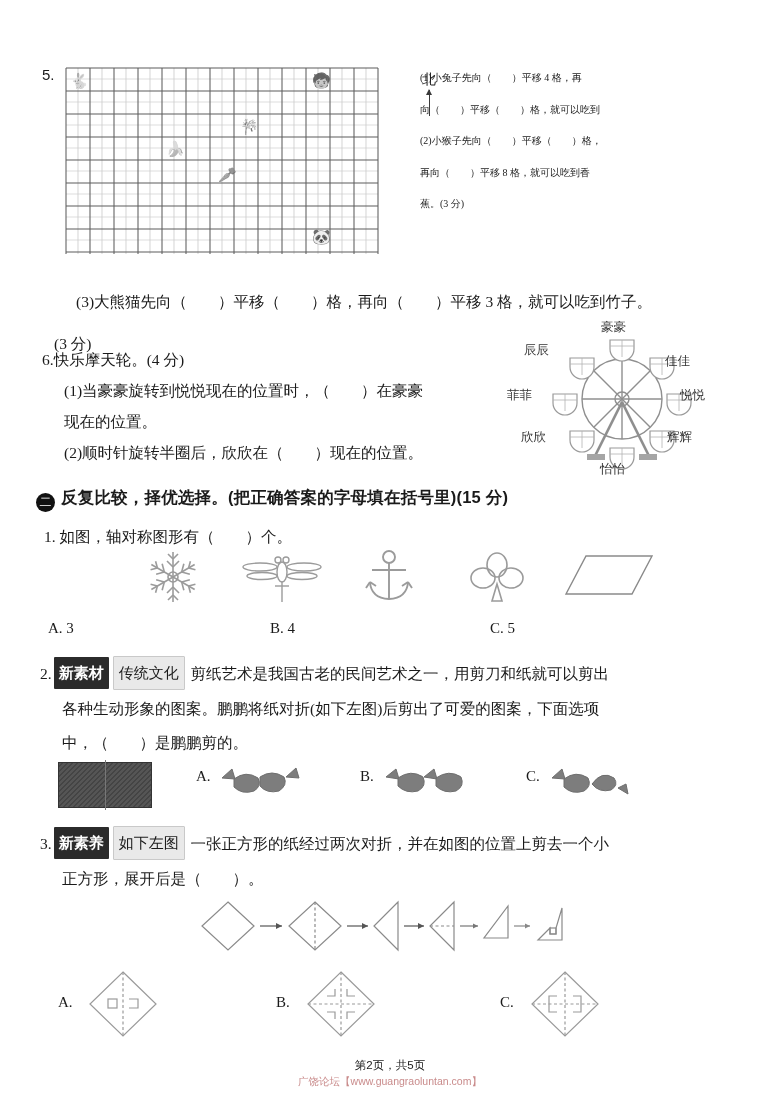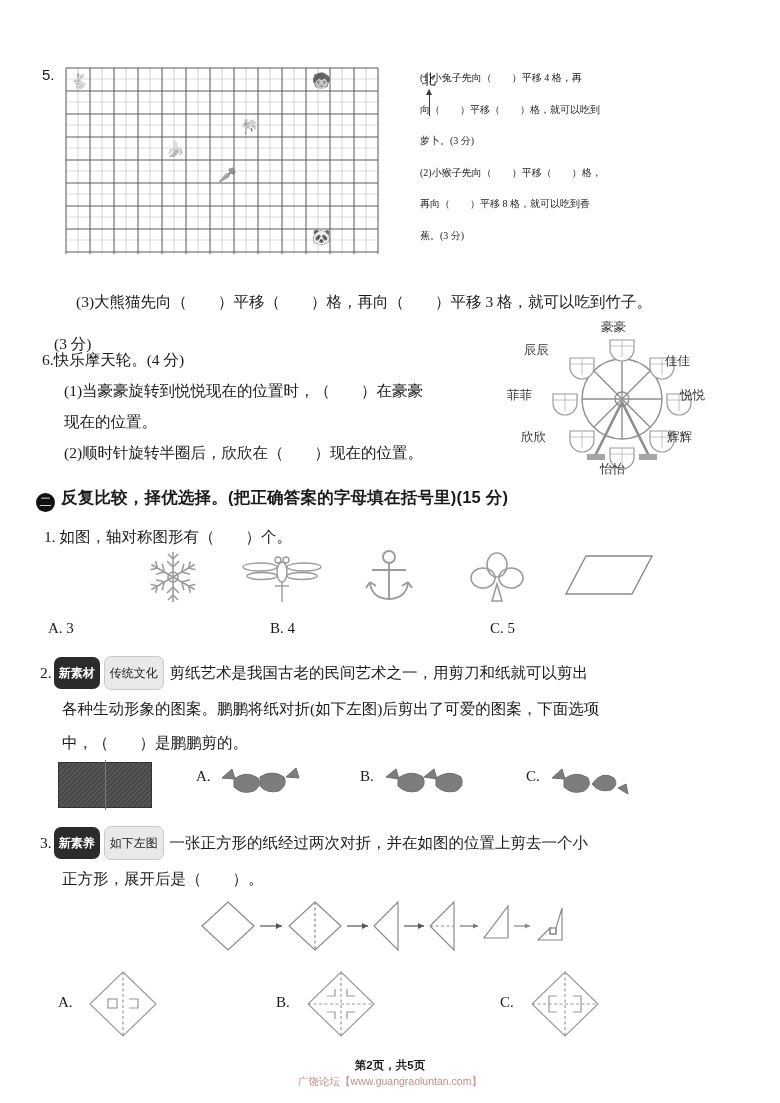--- a/index.html
+++ b/index.html
@@ -58,22 +58,22 @@
     text-align:center; vertical-align:-3px; margin-right:6px; font-weight:normal;
   }
 
   
   .cq { position:absolute; width:710px; }
   .cq p { margin:4px; font-size:15.5px; line-height:30px; }
   .opts-row { position:relative; height:22px; font-size:15px; font-family:"Liberation Serif", serif; }
   .opt { position:absolute; }
 
   .tag {
-    display:inline-block; font-size:12px; font-family:"Liberation Sans", sans-serif;
-    padding:1px 5px; border-radius:7px; vertical-align:1px; margin:0 2px;
+    display:inline-block; font-size:15px; font-family:"Liberation Sans", sans-serif;
+    padding:1px 5px; border-radius:1px; vertical-align:1px; margin:0 2px;
     font-weight:bold;
   }
   .tag-dark { background:#2b2b2b; color:#fff; }
   .tag-light { background:#e9e9e9; color:#1a1a1a; border:1px solid #c9c9c9; font-weight:normal; }
 
   
   .fig-row-1 { position:absolute; left:120px; top:548px; width:540px; height:60px; }
   .fig-row-1 svg, .fig-row-1 .gl { position:absolute; }
 
   
@@ -94,21 +94,21 @@
   
   .fold-seq { position:absolute; left:198px; top:898px; width:390px; height:60px; }
 
   
   .dia-row { position:absolute; left:58px; top:968px; width:660px; height:72px; }
   .dia-opt-label { position:absolute; top:26px; font-size:15px; }
   .dia-fig { position:absolute; top:0; }
 
   
   .footer { position:absolute; left:0; top:1058px; width:780px; text-align:center; }
-  .footer .pg { font-size:11.5px; font-family:"Liberation Sans", sans-serif; font-weight:bold; color:#1a1a1a; }
+  .footer .pg { font-size:11.5px; font-family:"Liberation Sans", sans-serif; font-weight:normal; color:#1a1a1a; }
   .footer .wm { font-size:10.5px; color:#c98b8b; margin-top:2px; font-family:"Liberation Sans", sans-serif; }
 
   svg { overflow:visible; }
 </style>
 </head>
 <body>
 
 <div class="page">
 
   <div class="q5">
@@ -184,21 +184,20 @@
       <div class="north">
         <span class="north-ch">北</span>
         <span class="north-arrow"></span>
       </div>
     </div>
   </div>
 
   <div class="q5-right">
     <p>(1)小兔子先向（　　）平移 4 格，再</p>
     <p>向（　　）平移（　　）格，就可以吃到</p>
-    <p>萝卜。(3 分)</p>
     <p>(2)小猴子先向（　　）平移（　　）格，</p>
     <p>再向（　　）平移 8 格，就可以吃到香</p>
     <p>蕉。(3 分)</p>
   </div>
 
   <div class="q5-below">
     <p class="ind1">(3)大熊猫先向（　　）平移（　　）格，再向（　　）平移 3 格，就可以吃到竹子。</p>
     <p>(3 分)</p>
   </div>
 

